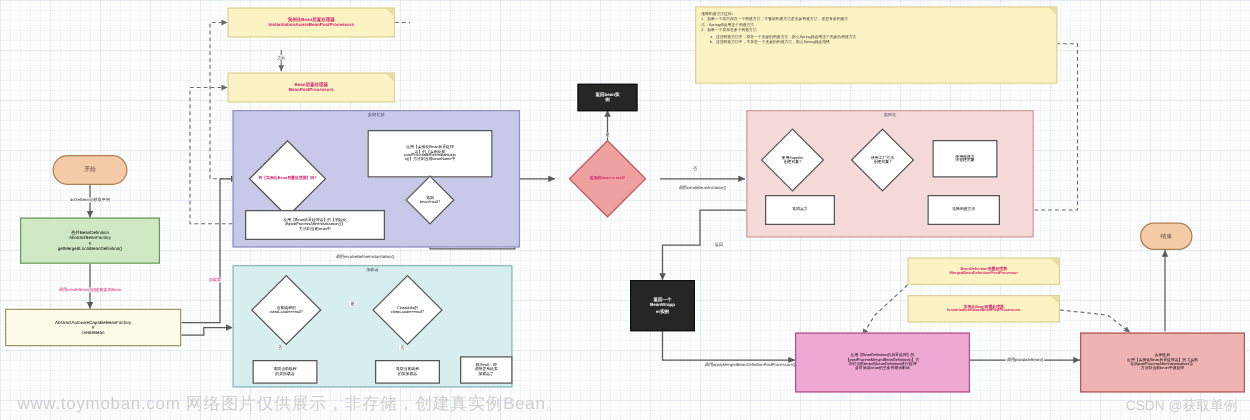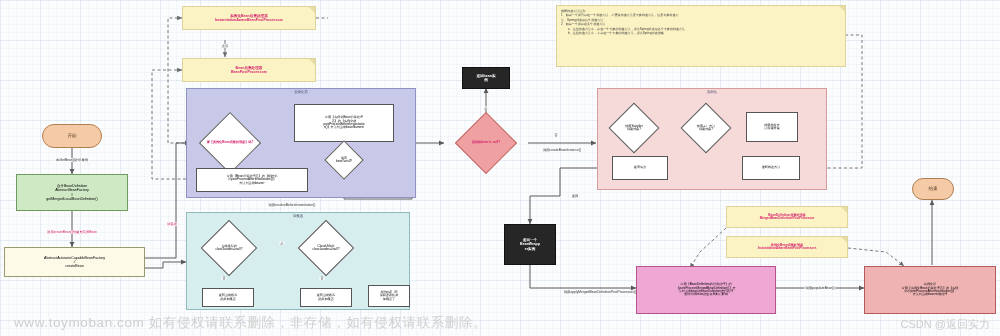--- a/index.html
+++ b/index.html
@@ -411,14 +411,14 @@
     <div>应用【实例化Bean后置处理器】的【实例</div>
     <div>化后postProcessAfterInstantiation()】</div>
     <div>方法到当前bean中做处理</div>
   </div>
 </div>
 
 <div class="terminal" style="left:912px; top:178px; width:42px; height:22px;">
   <div class="boxtxt t45">结束</div>
 </div>
 
-<div id="wm-bottom">www.toymoban.com 如有侵权请联系删除，非存储，如有侵权请联系删除。</div>
-<div id="wm-csdn">CSDN @返回实力</div>
+<div id="wm-bottom">www.toymoban.com 网络图片仅供展示，非存储，创建真实例Bean。</div>
+<div id="wm-csdn">CSDN @获取单例</div>
 
 </body></html>

